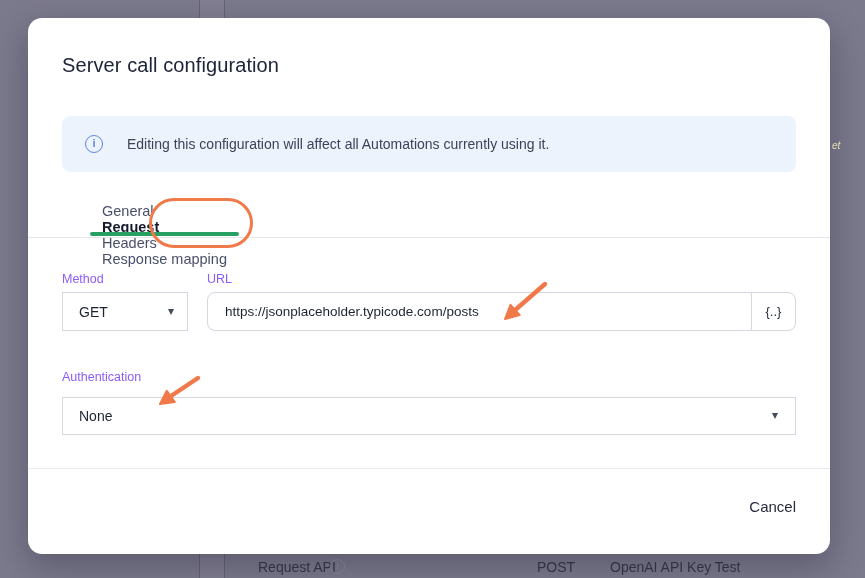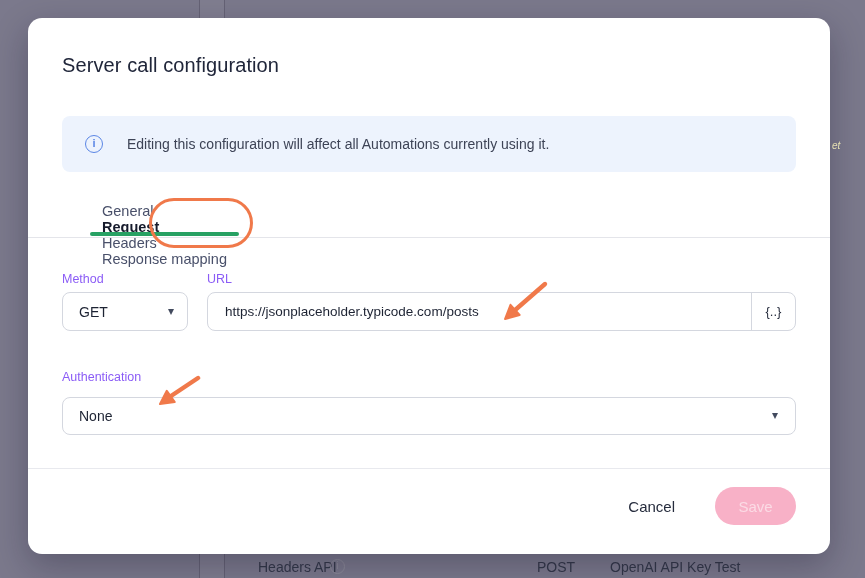--- a/index.html
+++ b/index.html
@@ -66,21 +66,21 @@
   .tab.active::after {
     content:""; position:absolute; left:0; right:0; bottom:-1px; height:4px;
     border-radius:2px; background:#27a163;
   }
   
   .f-label { position:absolute; font-size:12.5px; color:#8b5cf6; }
   .lbl-method { left:34px; top:254px; }
   .lbl-url { left:179px; top:254px; }
   .lbl-auth { left:34px; top:352px; }
   .select-box {
-    position:absolute; background:#fff; border:1px solid #d4d7df; border-radius:8px;
+    position:absolute; background:#fff; border:1px solid #d4d7df; border-radius:0;
     display:flex; align-items:center; font-size:14px; color:#1d2333; cursor:pointer;
   }
   .sel-method { left:34px; top:274px; width:126px; height:39px; padding-left:16px; }
   .sel-auth { left:34px; top:379px; width:734px; height:38px; padding-left:16px; }
   .caret { position:absolute; font-size:12px; color:#424a5e; }
   .sel-method .caret { right:13px; top:11px; }
   .sel-auth .caret { right:17px; top:10px; }
   .url-field {
     position:absolute; left:179px; top:274px; width:589px; height:39px;
     border:1px solid #d4d7df; border-radius:8px; background:#fff;
@@ -125,21 +125,21 @@
 </style>
 </head>
 <body>
 
 <div class="bg-line l1"></div>
 <div class="bg-strip"></div>
 <div class="bg-line l2"></div>
 <div class="bg-partial-text">et</div>
 
 <div class="bg-row">
-  <span class="cell c-name">Headers API</span>
+  <span class="cell c-name">Request API</span>
   <span class="bg-info-icon">i</span>
   <span class="cell c-method">POST</span>
   <span class="cell c-auth">OpenAI API Key Test</span>
 </div>
 
 <div class="modal">
   <div class="m-title">Server call configuration</div>
 
   <div class="banner">
     <span class="info-icon">i</span>
@@ -170,21 +170,20 @@
 
   <div class="f-label lbl-auth">Authentication</div>
   <div class="select-box sel-auth">
     <span>None</span>
     <span class="caret">▾</span>
   </div>
 
   <div class="footer-line"></div>
   <div class="footer">
     <button class="btn-cancel">Cancel</button>
-    <button class="btn-save" disabled="">Save</button>
   </div>
 </div>
 
 <div class="annot-ellipse"></div>
 <svg class="annot-svg" viewBox="0 0 865 578" xmlns="http://www.w3.org/2000/svg">
   <g stroke="#f0794a" fill="#f0794a">
     <line x1="545" y1="284" x2="514" y2="311" stroke-width="4.4" stroke-linecap="round"></line>
     <polygon points="505,319 510.5,304.8 519.6,315.0" stroke-width="2" stroke-linejoin="round"></polygon>
   </g>
   <g stroke="#f0794a" fill="#f0794a">

